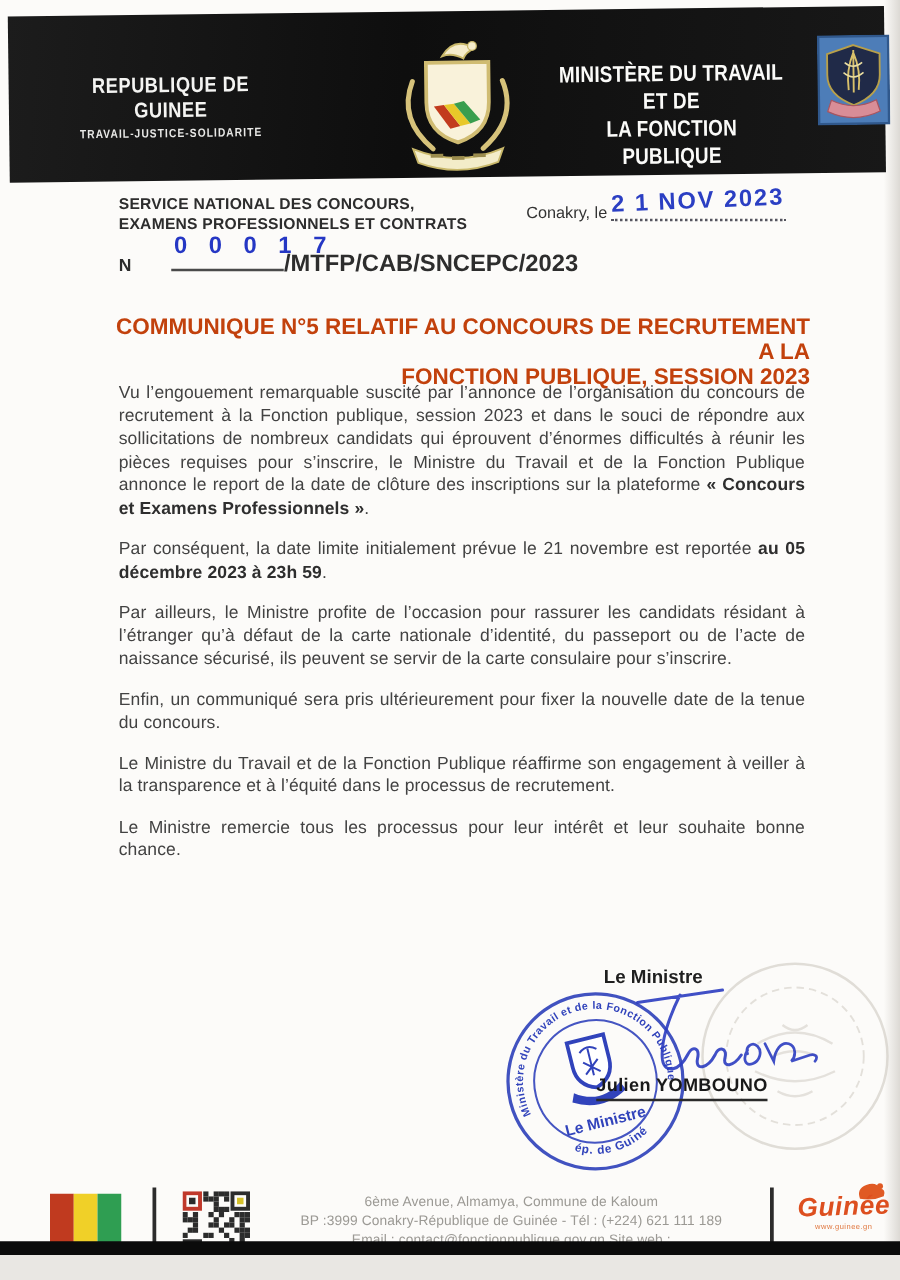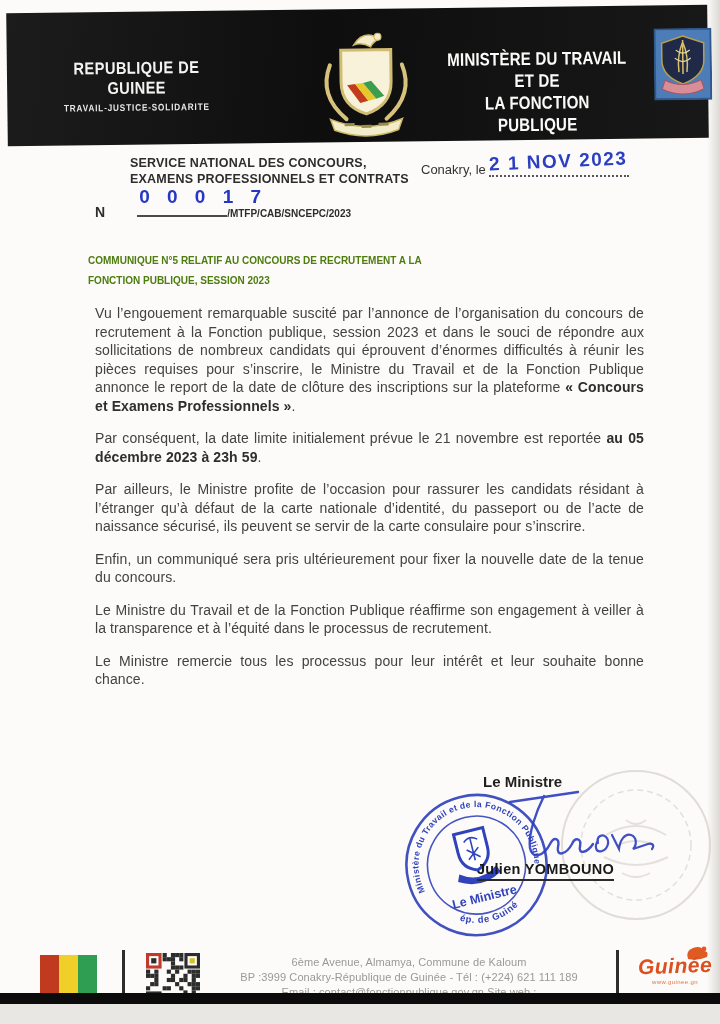--- a/index.html
+++ b/index.html
@@ -17,35 +17,35 @@
              transform:scaleX(.86);}
   .rep-name{font-size:17px;font-weight:700;letter-spacing:.5px;}
   .rep-motto{font-size:9.5px;font-weight:700;letter-spacing:1px;margin-top:3px;color:#e8e8e6;}
   .coat{position:absolute;left:303px;top:14px;}
   .min-block{position:absolute;left:418px;top:41px;width:224px;text-align:center;color:#fbfbf9;
              transform:scaleX(.84);line-height:22px;font-weight:700;font-size:18px;letter-spacing:.2px;}
   .emblem{position:absolute;left:647px;top:23px;}
 
   
   .letterhead{position:absolute;left:95px;top:155px;width:550px;}
-  .service{font-size:12.5px;font-weight:700;line-height:16px;color:#2d2d2d;letter-spacing:.2px;margin-left:35px;}
+  .service{font-size:12.5px;font-weight:700;line-height:16px;color:#2d2d2d;letter-spacing:.2px;}
   .dateline{position:absolute;left:326px;top:4px;white-space:nowrap;font-size:13px;color:#333;}
   .date-slot{display:inline-block;position:relative;width:140px;border-bottom:2px dotted #55555f;
              height:16px;vertical-align:bottom;}
   .date-stamp{position:absolute;left:0px;top:-9px;width:160px;color:#2b3fc3;font-weight:700;
               font-size:19px;letter-spacing:1.5px;transform:rotate(-2.5deg);white-space:nowrap;}
   .refline{position:relative;margin-top:14px;font-size:14px;font-weight:700;color:#2d2d2d;}
   .ref-slot{display:inline-block;position:relative;width:90px;border-bottom:2px solid #4a4a4a;height:14px;margin-left:32px;}
   .ref-stamp{position:absolute;left:2px;top:-15px;color:#2537c4;font-weight:700;font-size:19px;
              letter-spacing:6px;white-space:nowrap;}
-  .ref-suffix{font-size:10px;font-weight:700;color:#2d2d2d;}
-
-  
-  .title{position:absolute;left:88px;top:251px;width:560px;text-align:left;font-weight:700;
-         font-size:10px;line-height:20px;color:#4d7c0f;}
+  .ref-suffix{font-size:19px;font-weight:700;color:#2d2d2d;}
+
+  
+  .title{position:absolute;left:88px;top:251px;width:560px;text-align:right;font-weight:700;
+         font-size:18px;line-height:20px;color:#c2410c;}
   .bodytext{position:absolute;left:95px;top:304px;width:549px;}
   .para{margin:0 0 14px 0;font-size:14px;line-height:18.5px;text-align:justify;
         letter-spacing:.1px;color:#424242;}
   .para .b{font-weight:700;color:#2e2e2e;}
 
   
   .sig-role{position:absolute;left:483px;top:773px;font-size:15px;font-weight:700;color:#1f1f1f;}
   .embossed{position:absolute;left:556px;top:765px;opacity:.55;}
   .stamp{position:absolute;left:402px;top:790px;transform:rotate(-14deg);}
   .signature{position:absolute;left:492px;top:786px;}

